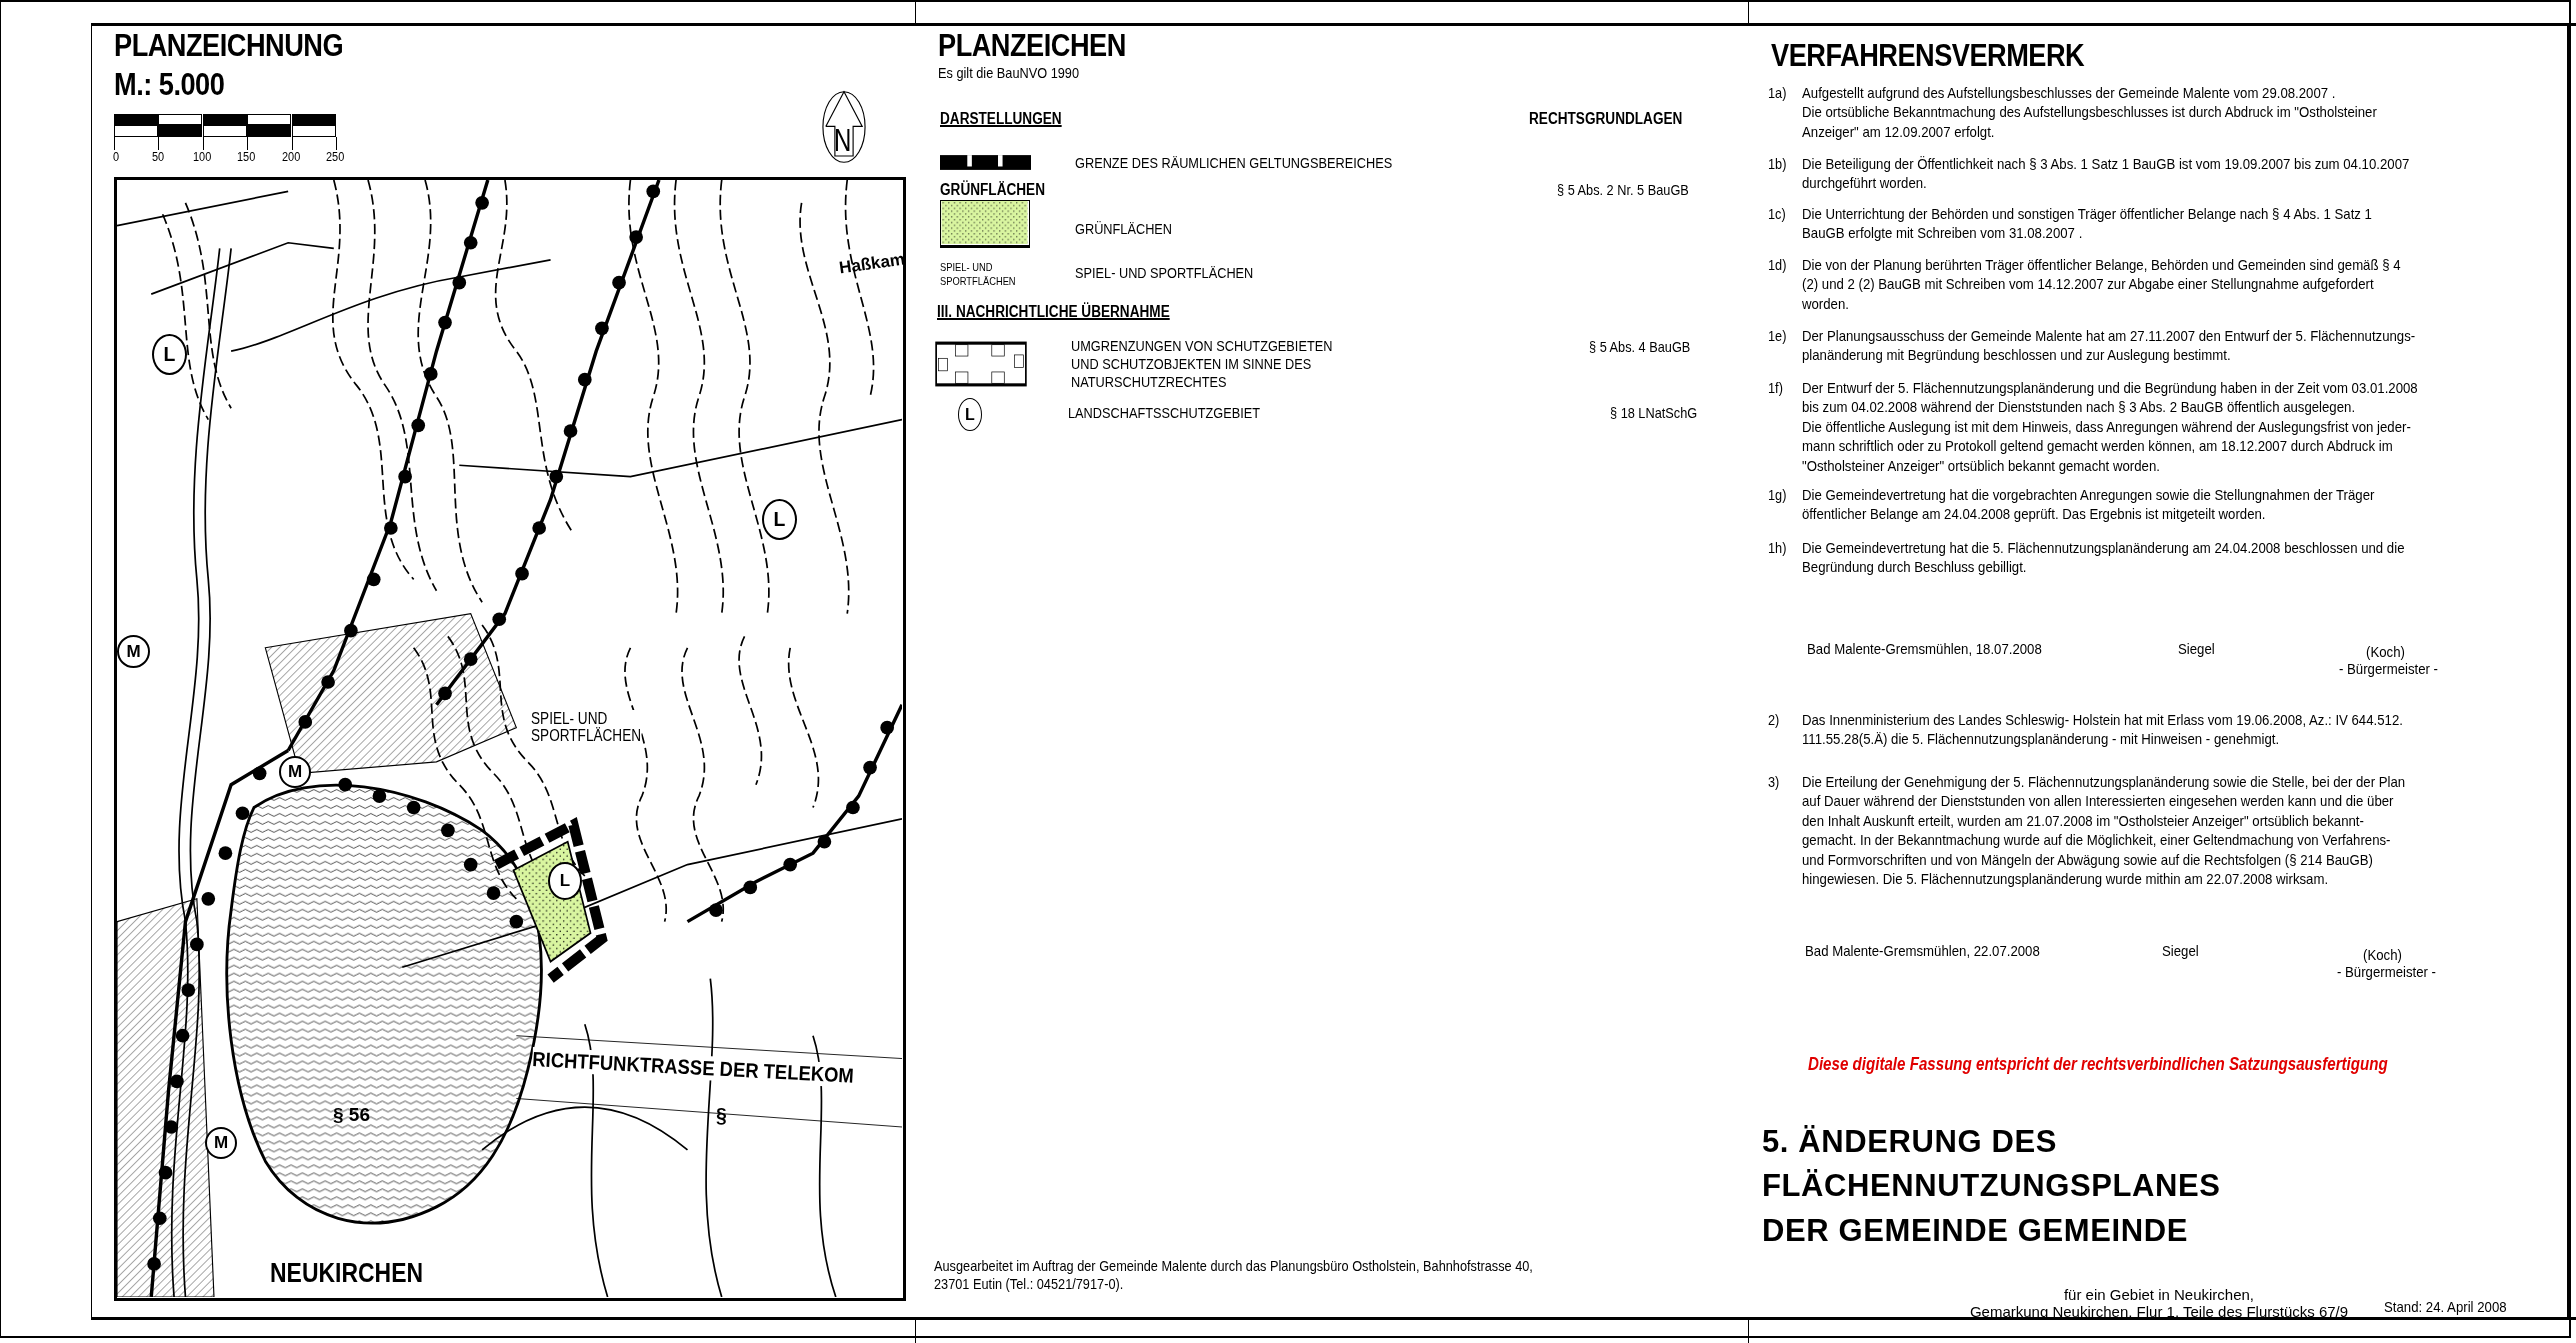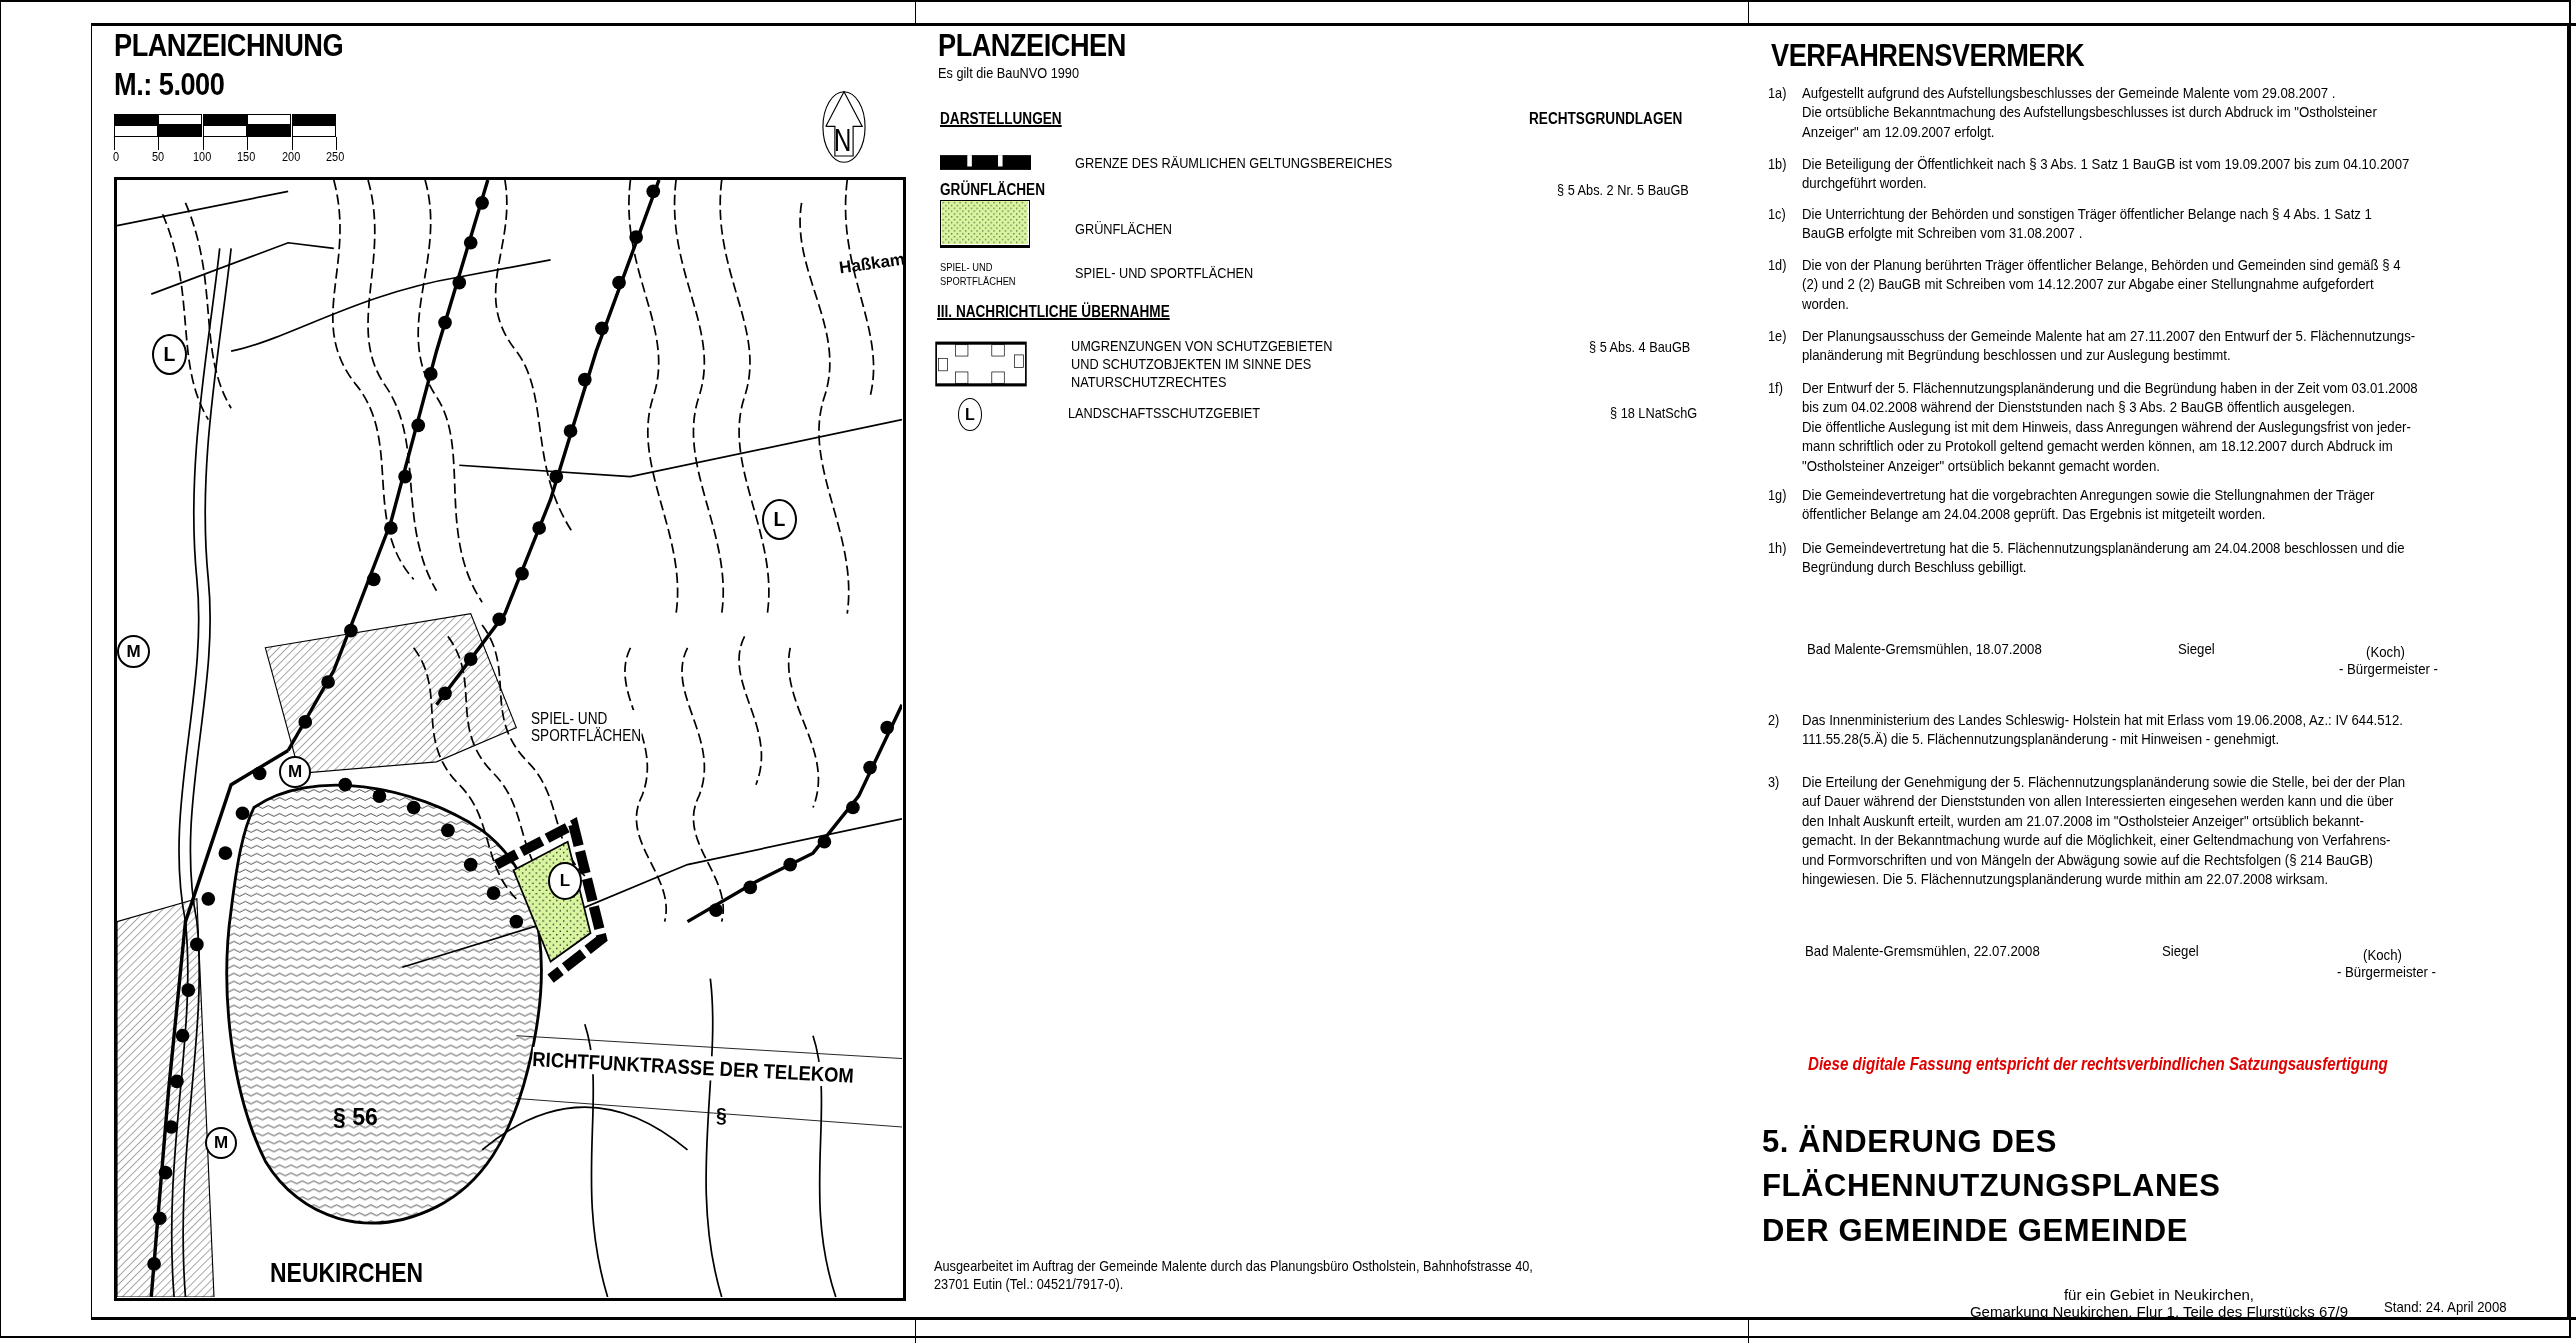--- a/index.html
+++ b/index.html
@@ -218,21 +218,21 @@
   <div class="circle-sym" style="left:0px;top:455px;width:33px;height:33px;font-size:17px;">M</div>
   <div class="circle-sym" style="left:162px;top:576px;width:32px;height:32px;font-size:17px;">M</div>
   <div class="circle-sym" style="left:88px;top:947px;width:32px;height:32px;font-size:17px;">M</div>
 
   <div class="map-label" style="left:722px;top:74px;font-size:17px;transform:rotate(-8deg);">Haßkam</div>
   <div class="map-label" style="left:414px;top:530px;font-size:16px;font-weight:normal;line-height:17px;background:#fff;transform:scaleX(0.85);transform-origin:left top;">
     <div>SPIEL- UND</div>
     <div>SPORTFLÄCHEN</div>
   </div>
   <div class="map-label" style="left:416px;top:867px;font-size:20.5px;background:#fff;transform:rotate(3deg) scaleX(0.9);transform-origin:left top;">RICHTFUNKTRASSE DER TELEKOM</div>
-  <div class="map-label" style="left:216px;top:924px;font-size:23px;">§ 56</div>
+  <div class="map-label" style="left:216px;top:924px;font-size:19px;">§ 56</div>
   <div class="map-label" style="left:599px;top:924px;font-size:19.4px;">§</div>
   <div class="map-label" style="left:153px;top:1078px;font-size:27px;background:#fff;transform:scaleX(0.85);transform-origin:left top;">NEUKIRCHEN</div>
 </div>
 
 <div class="abs big-title" style="left:938px;top:27px;">PLANZEICHEN</div>
 <div class="abs mid-text" style="left:938px;top:64px;">Es gilt die BauNVO 1990</div>
 
 <div class="abs mid-head" style="left:940px;top:110px;">DARSTELLUNGEN</div>
 <div class="abs mid-head" style="left:1529px;top:110px;text-decoration:none;">RECHTSGRUNDLAGEN</div>
 

